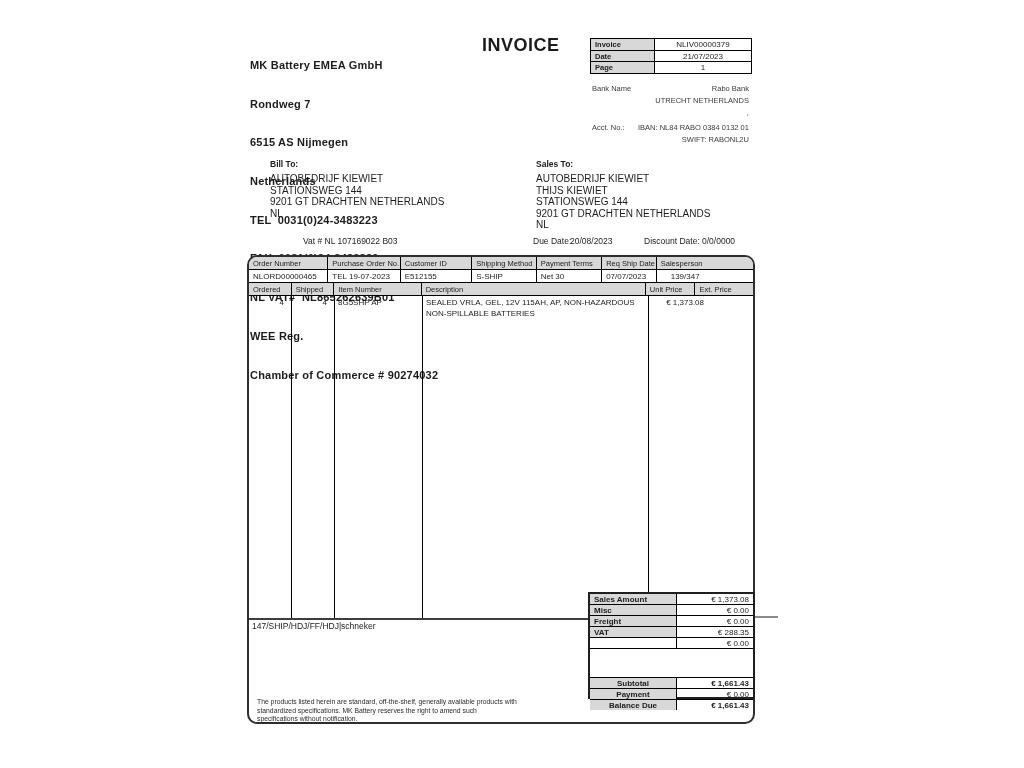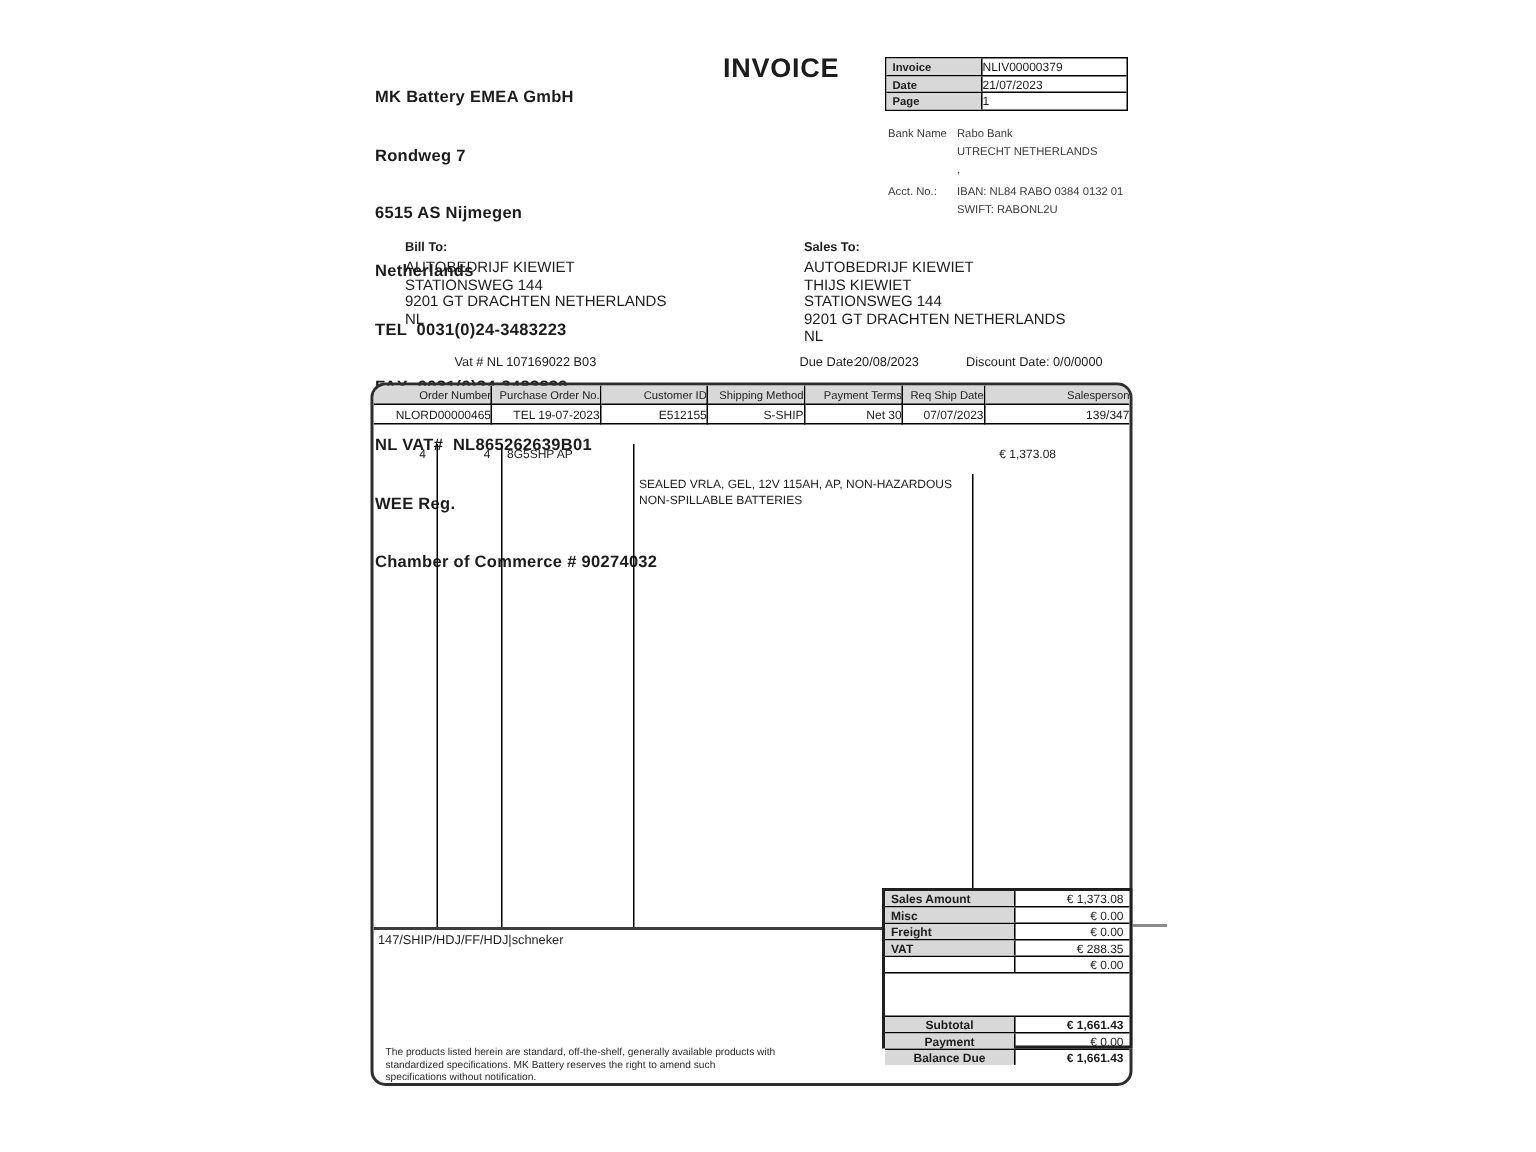--- a/index.html
+++ b/index.html
@@ -11,53 +11,53 @@
   .company { position:absolute; left:250px; top:33px; font-weight:bold; font-size:11px; line-height:12.9px; letter-spacing:.2px; white-space:pre; }
 
   
   .title { position:absolute; left:482px; top:35px; font-size:18px; font-weight:bold; letter-spacing:.5px; }
 
   
   .meta-box { position:absolute; left:590px; top:38px; width:162px; height:36px; border:1px solid #000; display:flex; flex-direction:column; }
   .meta-row { flex:1; display:flex; border-bottom:1px solid #000; }
   .meta-row:last-child { border-bottom:none; }
   .meta-label { width:64px; background:#d8d8d8; border-right:1px solid #000; font-weight:bold; font-size:7.5px; padding:1px 0 0 4px; }
-  .meta-value { flex:1; font-size:8px; padding-top:1px; }
+  .meta-value { flex:1; text-align:center; font-size:8px; padding-top:1px; }
 
   
   .bank { position:absolute; left:592px; top:83px; font-size:7.5px; color:#3a3a3a; line-height:12px; }
-  .bank-row { display:flex; }
+  .bank-row { display:flex;justify-content:space-between; }
   .bank-row.gap { margin-top:3px; }
   .bank-label { width:46px; }
   .bank-value { white-space:pre; }
 
   
   .addr-label { position:absolute; top:159px; font-weight:bold; font-size:8.5px; }
   .addr-block { position:absolute; top:173px; font-size:10px; line-height:11.6px; }
 
   
   .meta-line { position:absolute; top:236px; font-size:8.5px;margin-left:36px; }
 
   
   .main-box { position:absolute; left:247px; top:255px; width:508px; height:469px; border:2px solid #2e2e2e; border-radius:10px; overflow:hidden; }
   .trow { position:absolute; left:0; width:100%; display:flex; height:13px; line-height:12px; }
-  .cell { border-right:1px solid #000; padding:1px 0 0 4px; overflow:hidden; white-space:nowrap;text-align:right; }
+  .cell { border-right:1px solid #000; padding:1px 0 0 4px; overflow:hidden; white-space:nowrap; }
   .cell:last-child { border-right:none; }
   .hdr { background:#d8d8d8; font-size:7.5px; border-bottom:1px solid #000; }
   .val { font-size:8px; border-bottom:1px solid #000; }
   
   .a1{width:80px}.a2{width:73px}.a3{width:72px}.a4{width:65px}.a5{width:66px}.a6{width:55px}.a7{width:97px}
   
   .b1{width:43px}.b2{width:43px}.b3{width:88px}.b4{width:226px}.b5{width:50px}.b6{width:58px}
   .item-area { position:absolute; left:0; top:39px; width:100%; height:322px; display:flex; }
   .icol { height:100%; border-right:1px solid #000; font-size:8px; padding:2px 3px 0 3px; }
   .icol:last-child { border-right:none; }
   .num { text-align:right; padding-right:7px; }
   .money { text-align:right; padding-right:3px; }
-  .desc { line-height:10.5px; white-space:normal;margin-top:20px; }
+  .desc { line-height:10.5px; white-space:normal; }
   .divider { position:absolute; left:0; top:361px; width:100%; height:2px; background:#3d3d3d; }
   .divider-ext { position:absolute; left:755px; top:616px; width:23px; height:2px; background:#8a8a8a; }
   .foot-ref { position:absolute; left:3px; top:364px; font-size:8.5px; }
   .disclaimer { position:absolute; left:8px; top:441px; width:260px; font-size:6.8px; line-height:8.6px; color:#2a2a2a; }
 
   
   .totals { position:absolute; left:588px; top:592px; width:167px; height:107px; border:2px solid #1f1f1f; display:flex; flex-direction:column; background:#fff; }
   .t-row { flex:1; display:flex; border-bottom:1px solid #000; }
   .t-row:last-child { border-bottom:none; }
   .t-row.heavy { border-top:1px solid #000;margin-top:28px; }
@@ -162,20 +162,28 @@
     <div class="trow" style="top:13px">
       <div class="cell val a1">NLORD00000465</div>
       <div class="cell val a2">TEL 19-07-2023</div>
       <div class="cell val a3">E512155</div>
       <div class="cell val a4">S-SHIP</div>
       <div class="cell val a5">Net 30</div>
       <div class="cell val a6">07/07/2023</div>
       <div class="cell val a7" style="padding-left:14px">139/347</div>
     </div>
 
+    <div class="trow" style="top:26px">
+      <div class="cell hdr b1">Ordered</div>
+      <div class="cell hdr b2">Shipped</div>
+      <div class="cell hdr b3">Item Number</div>
+      <div class="cell hdr b4">Description</div>
+      <div class="cell hdr b5">Unit Price</div>
+      <div class="cell hdr b6">Ext. Price</div>
+    </div>
 
     <div class="item-area">
       <div class="icol num b1">4</div>
       <div class="icol num b2">4</div>
       <div class="icol b3">8G5SHP AP</div>
       <div class="icol desc b4">SEALED VRLA, GEL, 12V 115AH, AP, NON-HAZARDOUS NON-SPILLABLE BATTERIES</div>
       <div class="icol money b6">€ 1,373.08</div>
     </div>
 
     <div class="divider"></div>

